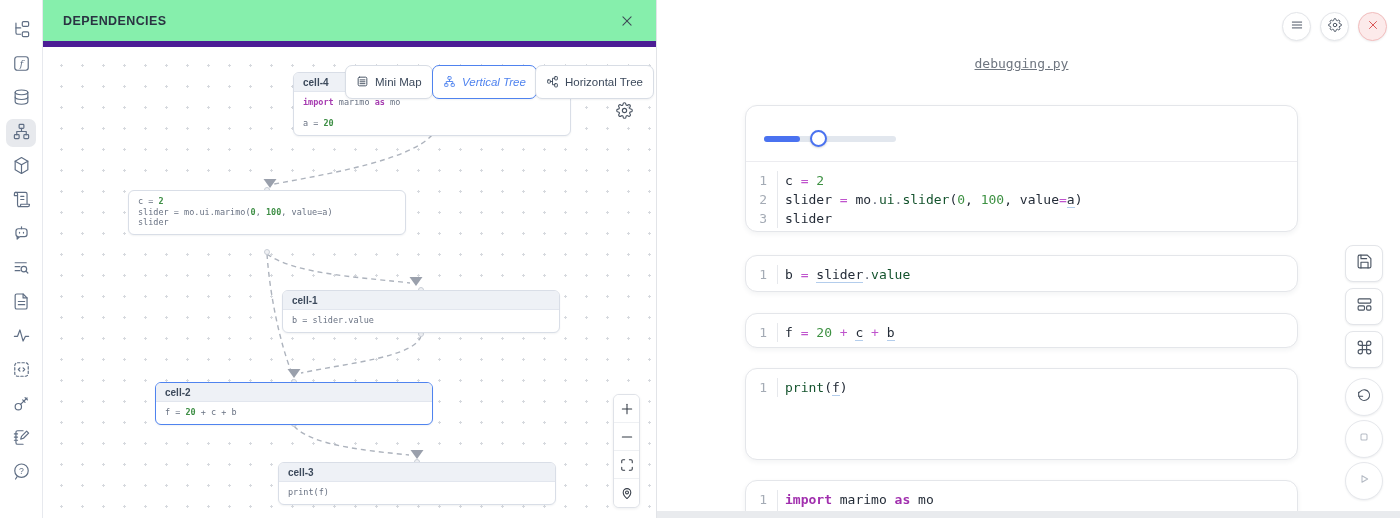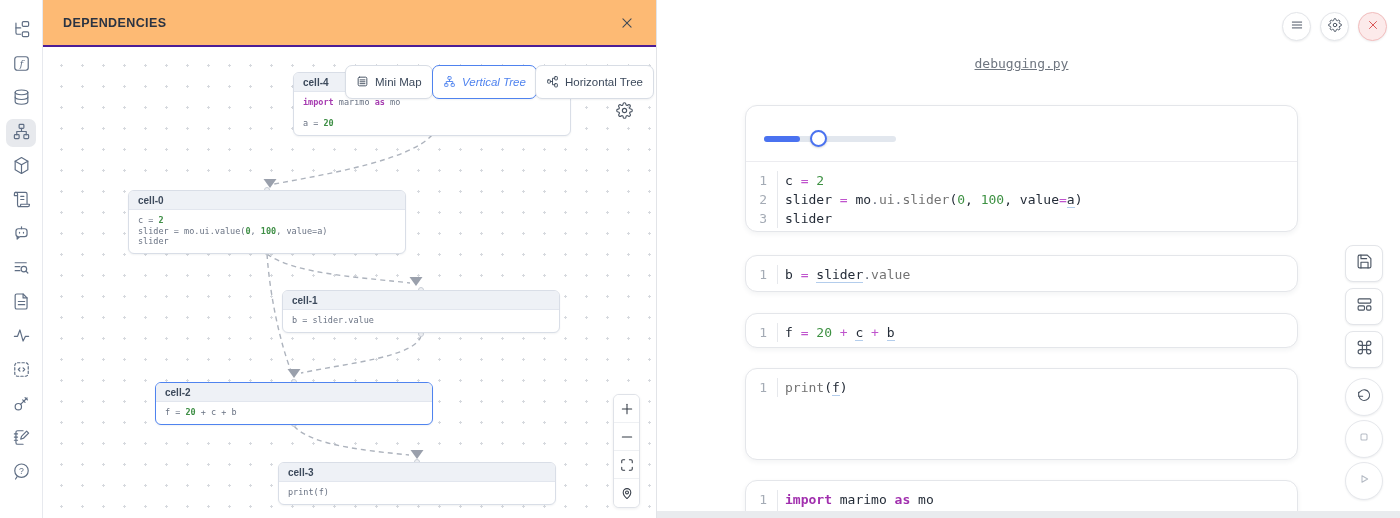--- a/index.html
+++ b/index.html
@@ -21,21 +21,21 @@
   .side-item.selected { background:#e7e9ed; }
   .side-item svg { width:19px; height:19px; stroke:#5f6e84; fill:none; stroke-width:1.5; stroke-linecap:round; stroke-linejoin:round; }
   .side-item svg text { stroke:none; fill:#5f6e84; }
   
   .panel {
     position:absolute; left:43px; top:0; width:614px; height:518px;
     background:#fff; border-right:1px solid #e2e4e8;
   }
   .panel-header {
     height:47px; display:flex; align-items:center; justify-content:space-between;
-    padding:0 18px 0 20px; border-bottom:2px solid #4c1d95; background:#fdba74; position:relative; z-index:5;
+    padding:0 18px 0 20px; border-bottom:6px solid #4c1d95; background:#86efac; position:relative; z-index:5;
   }
   .panel-title { font-size:12.5px; font-weight:bold; letter-spacing:.4px; color:#2a3342; }
   .panel-close { width:22px; height:22px; display:flex; align-items:center; justify-content:center; cursor:pointer; }
   .panel-close svg { width:14px; height:14px; stroke:#3f4956; stroke-width:1.8; stroke-linecap:round; }
   .graph {
     position:absolute; left:0; top:47px; width:613px; height:471px; overflow:hidden;
     background-image:radial-gradient(#d6d9de 1px, transparent 1.2px);
     background-size:21px 21px; background-position:8px 8px;
   }
   .edges { position:absolute; left:0; top:0; }
@@ -93,21 +93,21 @@
     box-shadow:0 2px 5px rgba(40,50,70,.06); overflow:hidden;
   }
   .nb-output-top { height:56px; border-bottom:1px solid #ececf0; position:relative; }
   .nb-code { padding:9px 0; }
   .code-line { display:flex; font-family:"DejaVu Sans Mono", monospace; font-size:13px; line-height:19px; }
   .ln { width:32px; padding-right:10px; text-align:right; color:#a4abb5; border-right:1px solid #e6e8ec; flex:none; }
   .cl { padding-left:7px; color:#242c38; white-space:pre; }
   .cl .tk-kw { color:#a12fae; font-weight:bold; }
   .cl .tk-op { color:#bf54cd; }
   .cl .tk-num { color:#3d9142; }
-  .cl .tk-fn { color:#737373; }
+  .cl .tk-fn { color:#14532d; }
   .cl .tk-dot { color:#6b7280; }
   .cl .tk-uvar { border-bottom:1.5px solid #b3cdec; }
   .nb-output-bottom {
     border-top:1px solid #ececf0; background:#f9fafb; height:55px;
     font-family:"DejaVu Sans Mono", monospace; font-size:12.5px; color:#3f4852; padding:13px 14px;
   }
   
   .ui-slider { position:absolute; left:18px; top:24px; width:132px; height:17px; cursor:pointer; }
   .ui-slider-track { position:absolute; left:0; top:6px; width:132px; height:6px; border-radius:3px; background:#e2e7ee; }
   .ui-slider-fill  { position:absolute; left:0; top:6px; width:29px; height:6px; border-radius:3px; background:#4a72f0; }
@@ -288,24 +288,23 @@
       <div class="gnode" style="left:250px; top:25px;">
         <div class="gnode-header">cell-4</div>
         <div class="gnode-body">
           <div class="gcode"><span class="tk-kw">import</span><span> marimo </span><span class="tk-kw">as</span><span> mo</span></div>
           <div class="gcode">&nbsp;</div>
           <div class="gcode"><span>a = </span><span class="tk-num">20</span></div>
         </div>
       </div>
 
       <div class="gnode" style="left:85px; top:143px;">
-        <div class="gnode-header">cell-0</div>
         <div class="gnode-body">
           <div class="gcode"><span>c = </span><span class="tk-num">2</span></div>
-          <div class="gcode"><span>slider = mo.ui.value(</span><span class="tk-num">0</span><span>, </span><span class="tk-num">100</span><span>, value=a)</span></div>
+          <div class="gcode"><span>slider = mo.ui.marimo(</span><span class="tk-num">0</span><span>, </span><span class="tk-num">100</span><span>, value=a)</span></div>
           <div class="gcode"><span>slider</span></div>
         </div>
       </div>
 
       <div class="gnode" style="left:239px; top:243px;">
         <div class="gnode-header">cell-1</div>
         <div class="gnode-body">
           <div class="gcode"><span>b = slider.value</span></div>
         </div>
       </div>

